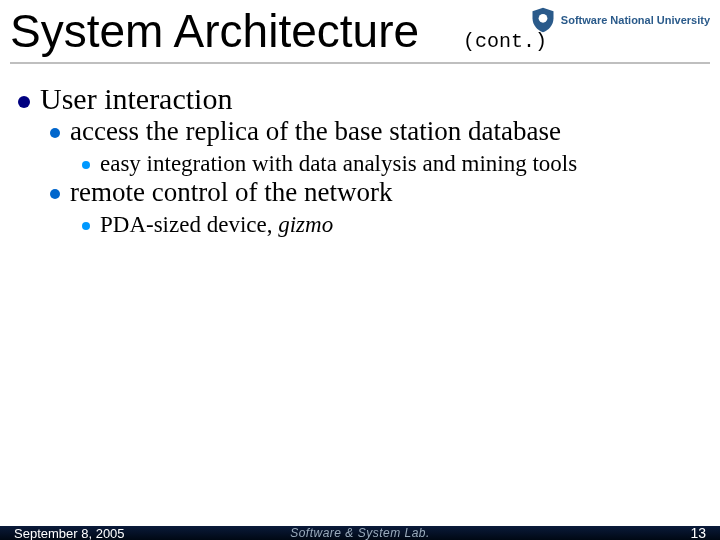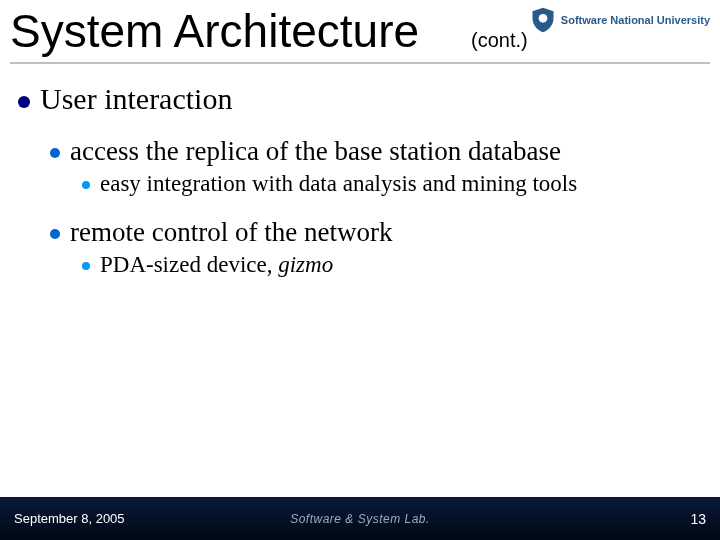--- a/index.html
+++ b/index.html
@@ -1,39 +1,39 @@
 <!DOCTYPE html>
 <html><head>
 <meta charset="utf-8">
 <style>
   * { margin: 0; padding: 0; box-sizing: border-box; }
   html, body { width: 720px; height: 540px; overflow: hidden; font-family: "Times New Roman", Times, serif; background: #fff; color: #000; }
   .slide { position: relative; width: 720px; height: 540px; }
   .title-row { display: flex; align-items: baseline; padding: 4px 10px 0 10px; gap: 42px; }
   .title { font-family: Arial, Helvetica, sans-serif; font-size: 46px; font-weight: 400; letter-spacing: 0px; }
-  .title-suffix { font-family: Liberation Sans, sans-serif; font-size: 20px; margin-left: 10px; }
+  .title-suffix { font-family: Liberation Mono, monospace; font-size: 20px; margin-left: 2px; }
   .logo-top { position: absolute; top: 6px; right: 10px; display: flex; align-items: center; color: #2a5a8a; }
   .logo-top svg { width: 28px; height: 28px; }
   .logo-top-text { font-family: Arial, sans-serif; font-size: 11px; line-height: 12px; margin-left: 4px; font-weight: bold; }
   .logo-top-text .kr { font-size: 12px; display: block; }
   .divider { height: 2px; background: #bfbfbf; margin: 4px 10px 0 10px; }
   .content { padding: 12px 10px 0 10px; }
   .bullet { display: flex; align-items: flex-start; }
   .dot { width: 12px; height: 12px; border-radius: 50%; flex-shrink: 0; margin-top: 12px; margin-right: 10px; }
   .dot-l1 { background: #000080; width: 12px; height: 12px; margin-top: 14px; }
   .dot-l2 { background: #0066cc; width: 10px; height: 10px; margin-top: 12px; }
   .dot-l3 { background: #0099ff; width: 8px; height: 8px; margin-top: 10px; }
   .txt-l1 { font-size: 30px; }
   .txt-l2 { font-size: 27px; }
   .txt-l3 { font-size: 23px; }
   .lvl1 { margin-left: 8px; margin-top: 6px; text-align: right; }
-  .lvl2 { margin-left: 40px; margin-top: 20px; }
+  .lvl2 { margin-left: 40px; margin-top: 0; }
   .lvl3 { margin-left: 72px; margin-top: 4px; }
   em.gizmo { font-style: italic; text-align: center; }
-  .footer { position: absolute; left: 0; right: 0; bottom: 0; height: 43px; background: linear-gradient(to bottom, #0a1a3a, #000814); display: flex; align-items: center; justify-content: space-between; padding: 0 14px; }
+  .footer { position: absolute; left: 0; right: 0; bottom: 0; height: 14px; background: linear-gradient(to bottom, #0a1a3a, #000814); display: flex; align-items: center; justify-content: space-between; padding: 0 14px; }
   .footer-date { color: #ffffff; font-family: Arial, sans-serif; font-size: 13px; }
   .footer-center { position: absolute; left: 50%; transform: translateX(-50%); color: #9ab; font-family: Arial, sans-serif; font-size: 12px; font-style: italic; letter-spacing: 0.5px; }
   .footer-page { color: #ffffff; font-family: Liberation Sans, sans-serif; font-size: 14px; }
 </style>
 </head>
 <body>
 
 <div class="slide">
 
   <div class="logo-top">

